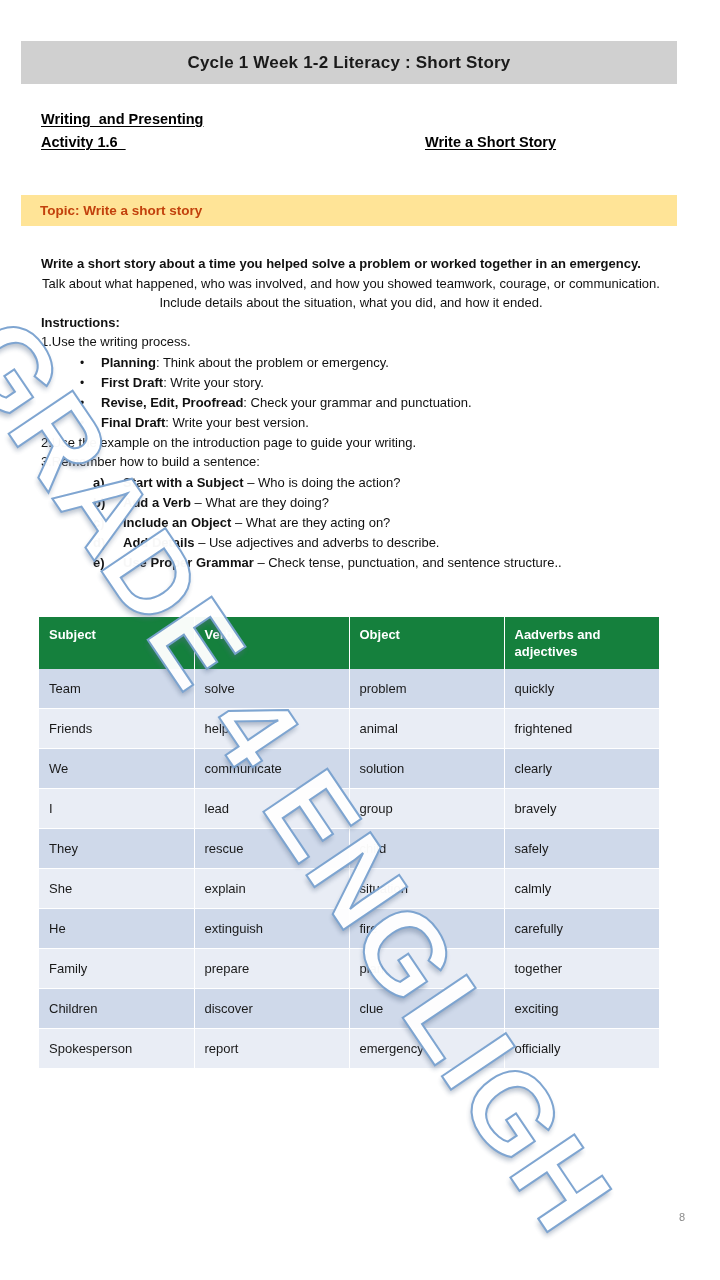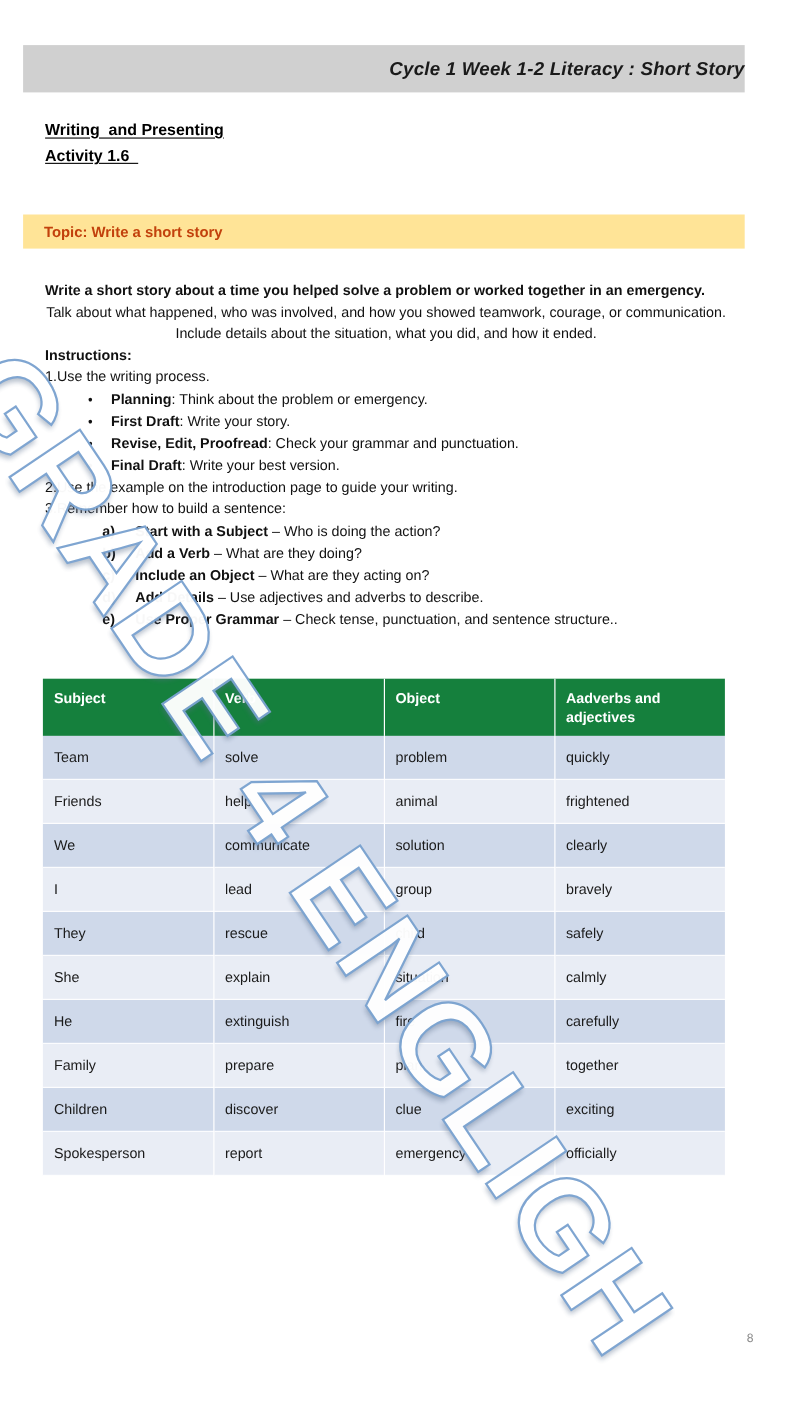--- a/index.html
+++ b/index.html
@@ -6,21 +6,21 @@
   body{
     width:720px;height:1280px;background:#ffffff;
     font-family:"Liberation Sans",sans-serif;
     color:#000;overflow:hidden;position:relative;
   }
   .page{position:relative;width:720px;height:1280px;overflow:hidden;}
 
   
   .title-bar{
     position:absolute;left:21px;top:41px;width:656px;height:43px;
-    background:#d0d0d0;display:flex;align-items:center;justify-content:flex-end;font-style:italic;
+    background:#d0d0d0;display:flex;align-items:center;justify-content:center;
   }
   .title-bar .title-text{
     font-size:17px;font-weight:600;color:#1a1a1a;letter-spacing:.2px;
   }
 
   
   .meta{position:absolute;left:41px;top:110px;width:620px;height:50px;}
   .meta-row{display:flex;height:23px;align-items:flex-start;}
   .meta-left{width:384px;}
   .meta-right{width:236px;}
@@ -121,20 +121,23 @@
 
   <div class="meta">
     <div class="meta-row">
       <div class="meta-right">
         <span class="u">Writing  and Presenting</span>
       </div>
     </div>
     <div class="meta-row">
       <div class="meta-left">
         <span class="u">Activity 1.6  </span>
+      </div>
+      <div class="meta-right">
+        <span class="u">Write a Short Story</span>
       </div>
     </div>
   </div>
 
   <div class="topic-bar">
     <span class="topic-text">Topic: Write a short story</span>
   </div>
 
   <div class="body">
     <p class="lead">Write a short story about a time you helped solve a problem or worked together in an emergency.</p>

